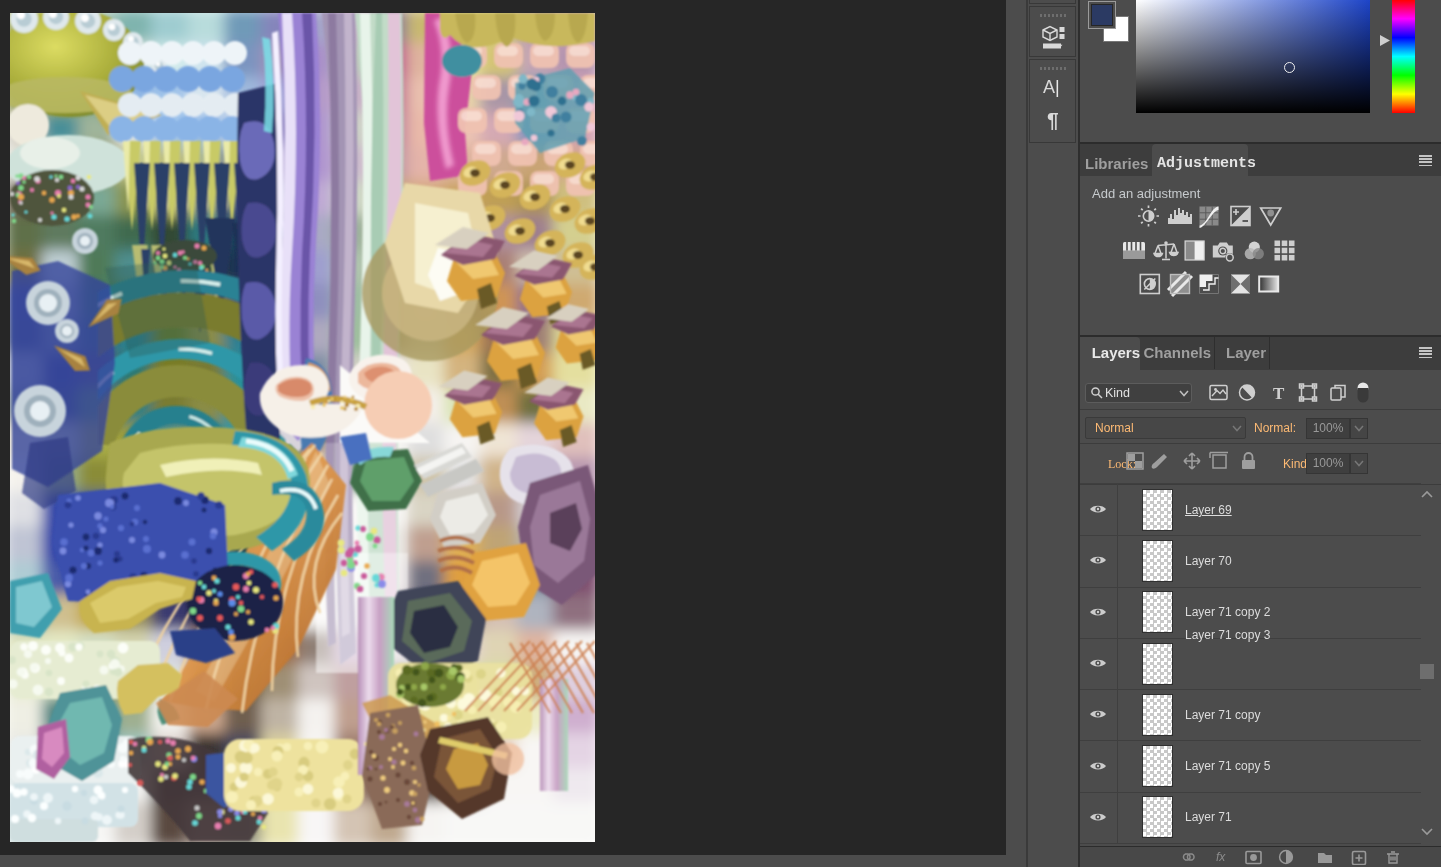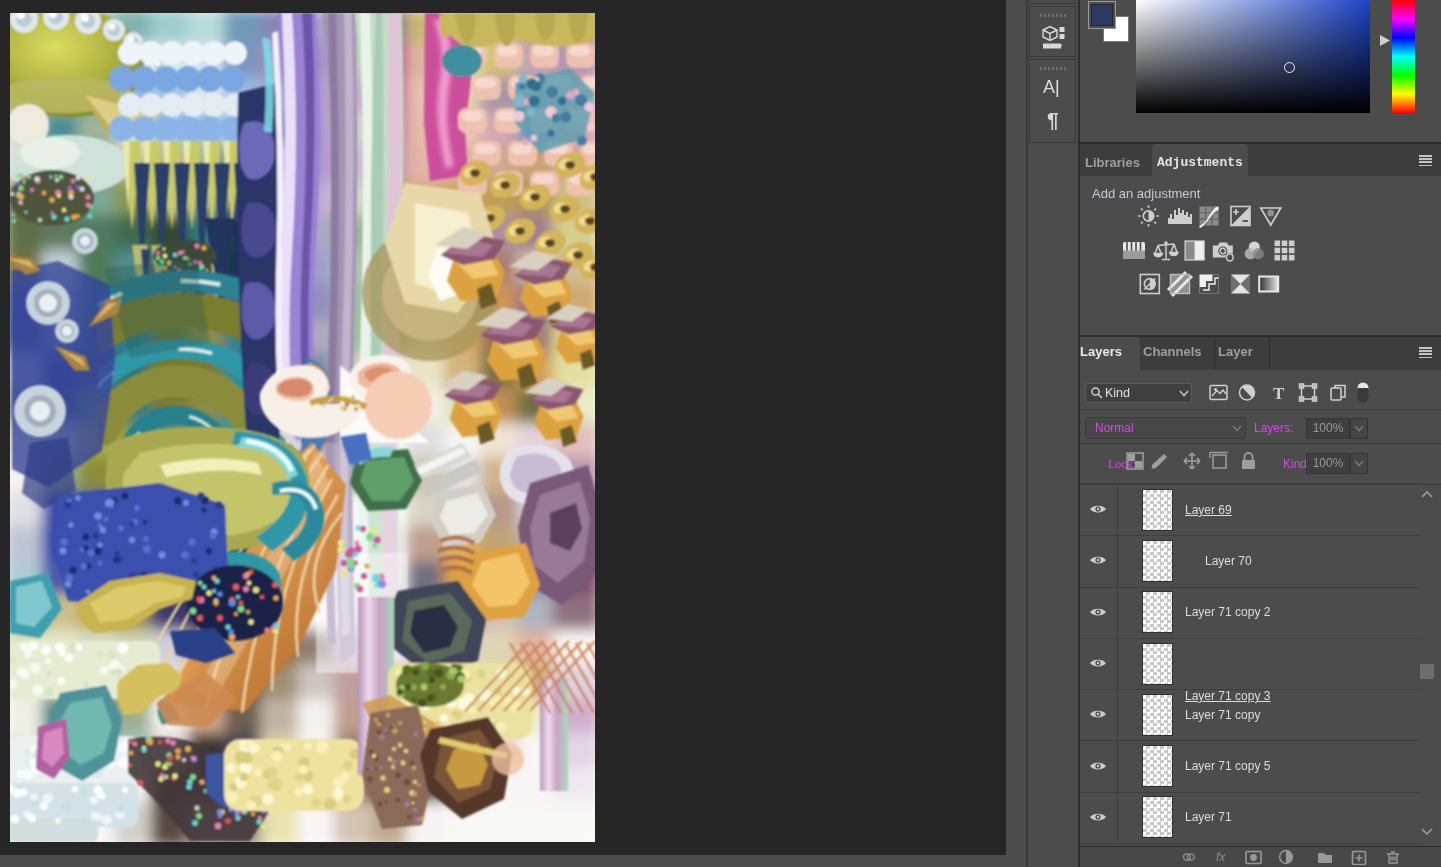--- a/index.html
+++ b/index.html
@@ -1,19 +1,19 @@
 <!DOCTYPE html>
 <html><head><meta charset="utf-8">
 <style>
 html,body{margin:0;padding:0;width:1441px;height:867px;overflow:hidden;background:#262626;
 font-family:"Liberation Sans",sans-serif;-webkit-font-smoothing:antialiased;}
 *{box-sizing:border-box;}
 .abs{position:absolute;}
-.tab{position:absolute;color:#9f9f9f;font-weight:bold;font-size:13px;text-align:left;}
-.gtxt{color:#d946ef;font-size:12px;position:absolute;}
+.tab{position:absolute;color:#9f9f9f;font-weight:bold;font-size:15px;text-align:right;}
+.gtxt{color:#fdba74;font-size:12px;position:absolute;}
 .lname{position:absolute;color:#dcdcdc;font-size:12px;}
 .thumb{position:absolute;width:29px;height:40px;background:#fff;
 background-image:repeating-conic-gradient(#c8c8c8 0% 25%, #ffffff 0% 50%);
 background-size:7px 7px;box-shadow:0 0 0 1px #303030;}
 .grip{position:absolute;width:26px;height:3px;
 background:repeating-linear-gradient(90deg,#6e6e6e 0 2px,rgba(0,0,0,0) 2px 4px);}
 </style></head><body>
 
 <div class="abs" style="left:10px;top:13px;width:585px;height:829px;background:#fff;overflow:hidden;">
 <svg width="585" height="829" viewBox="0 0 585 829">
@@ -1684,21 +1684,21 @@
       <circle cx="160" cy="7" r="5.5" fill="#e8e8e8"></circle>
       <path d="M154.5 7 L165.5 7 L165.5 16 A5.5 5.5 0 0 1 154.5 16 Z" fill="#3a3a3a"></path>
     </g>
 </svg>
 <div class="abs" style="left:1080px;top:410px;width:361px;height:34px;background:#4c4c4c;border-bottom:1px solid #3c3c3c;"></div>
 <div class="abs" style="left:1085px;top:417px;width:161px;height:22px;background:#474747;border:1px solid #3a3a3a;border-radius:2px;"></div>
 <div class="gtxt" style="left:1095px;top:421px;">Normal</div>
 <svg class="abs" style="left:1232px;top:425px" width="10" height="7">
     <path d="M1 1 L5 5.5 L9 1" fill="none" stroke="#777" stroke-width="1.5"></path>
   </svg>
-<div class="gtxt" style="left:1254px;top:421px;">Layers:</div>
+<div class="gtxt" style="left:1254px;top:421px;">Normal:</div>
 <div class="abs" style="left:1306px;top:418px;width:44px;height:21px;background:#3f3f3f;border:1px solid #353535;color:#999;font-size:12px;text-align:center;line-height:19px;">100%</div>
 <div class="abs" style="left:1350px;top:418px;width:18px;height:21px;background:#454545;border:1px solid #353535;"></div>
 <svg class="abs" style="left:1354px;top:425px" width="10" height="7">
     <path d="M1 1 L5 5.5 L9 1" fill="none" stroke="#777" stroke-width="1.5"></path>
   </svg>
 <div class="abs" style="left:1080px;top:444px;width:361px;height:41px;background:#4c4c4c;border-bottom:1px solid #3c3c3c;"></div>
 <div class="gtxt" style="left:1108px;top:457px;font-family:Liberation Serif, serif;">Lock:</div>
 <svg class="abs" style="left:1124px;top:451px" width="140" height="22" viewBox="0 0 140 22">
 <g fill="#9e9e9e">
 <rect x="3" y="2" width="16" height="16" fill="none" stroke="#9e9e9e" stroke-width="1.5"></rect>
@@ -1734,37 +1734,37 @@
 </svg>
 <div class="thumb abs" style="left:1143px;top:490px;"></div>
 <div class="lname" style="left:1185px;top:503px;text-decoration:underline;">Layer 69</div>
 <div class="rowsep abs" style="left:1080px;top:587px;width:341px;height:1px;background:#3f3f3f;position:absolute;"></div>
 <svg class="abs" style="left:1089px;top:554px" width="18" height="12" viewBox="0 0 18 12">
 <path d="M1 6 C4 1.5 14 1.5 17 6 C14 10.5 4 10.5 1 6 Z" fill="#ccc"></path>
 <circle cx="9" cy="6" r="2.6" fill="#4c4c4c"></circle>
     <circle cx="9" cy="6" r="1.2" fill="#ccc"></circle>
 </svg>
 <div class="thumb abs" style="left:1143px;top:541px;"></div>
-<div class="lname" style="left:1185px;top:554px;margin-left:20px;">Layer 70</div>
+<div class="lname" style="left:1185px;top:554px;">Layer 70</div>
 <div class="rowsep abs" style="left:1080px;top:638px;width:341px;height:1px;background:#3f3f3f;position:absolute;"></div>
 <svg class="abs" style="left:1089px;top:606px" width="18" height="12" viewBox="0 0 18 12">
 <path d="M1 6 C4 1.5 14 1.5 17 6 C14 10.5 4 10.5 1 6 Z" fill="#ccc"></path>
 <circle cx="9" cy="6" r="2.6" fill="#4c4c4c"></circle>
     <circle cx="9" cy="6" r="1.2" fill="#ccc"></circle>
 </svg>
 <div class="thumb abs" style="left:1143px;top:592px;"></div>
 <div class="lname" style="left:1185px;top:605px;">Layer 71 copy 2</div>
 <div class="rowsep abs" style="left:1080px;top:689px;width:341px;height:1px;background:#3f3f3f;position:absolute;"></div>
 <svg class="abs" style="left:1089px;top:657px" width="18" height="12" viewBox="0 0 18 12">
 <path d="M1 6 C4 1.5 14 1.5 17 6 C14 10.5 4 10.5 1 6 Z" fill="#ccc"></path>
 <circle cx="9" cy="6" r="2.6" fill="#4c4c4c"></circle>
     <circle cx="9" cy="6" r="1.2" fill="#ccc"></circle>
 </svg>
 <div class="thumb abs" style="left:1143px;top:644px;"></div>
-<div class="lname" style="left:1185px;top:689px;text-decoration:underline;">Layer 71 copy 3</div>
+<div class="lname" style="left:1185px;top:628px;">Layer 71 copy 3</div>
 <div class="rowsep abs" style="left:1080px;top:740px;width:341px;height:1px;background:#3f3f3f;position:absolute;"></div>
 <svg class="abs" style="left:1089px;top:708px" width="18" height="12" viewBox="0 0 18 12">
 <path d="M1 6 C4 1.5 14 1.5 17 6 C14 10.5 4 10.5 1 6 Z" fill="#ccc"></path>
 <circle cx="9" cy="6" r="2.6" fill="#4c4c4c"></circle>
     <circle cx="9" cy="6" r="1.2" fill="#ccc"></circle>
 </svg>
 <div class="thumb abs" style="left:1143px;top:695px;"></div>
 <div class="lname" style="left:1185px;top:708px;">Layer 71 copy</div>
 <div class="rowsep abs" style="left:1080px;top:792px;width:341px;height:1px;background:#3f3f3f;position:absolute;"></div>
 <svg class="abs" style="left:1089px;top:760px" width="18" height="12" viewBox="0 0 18 12">

